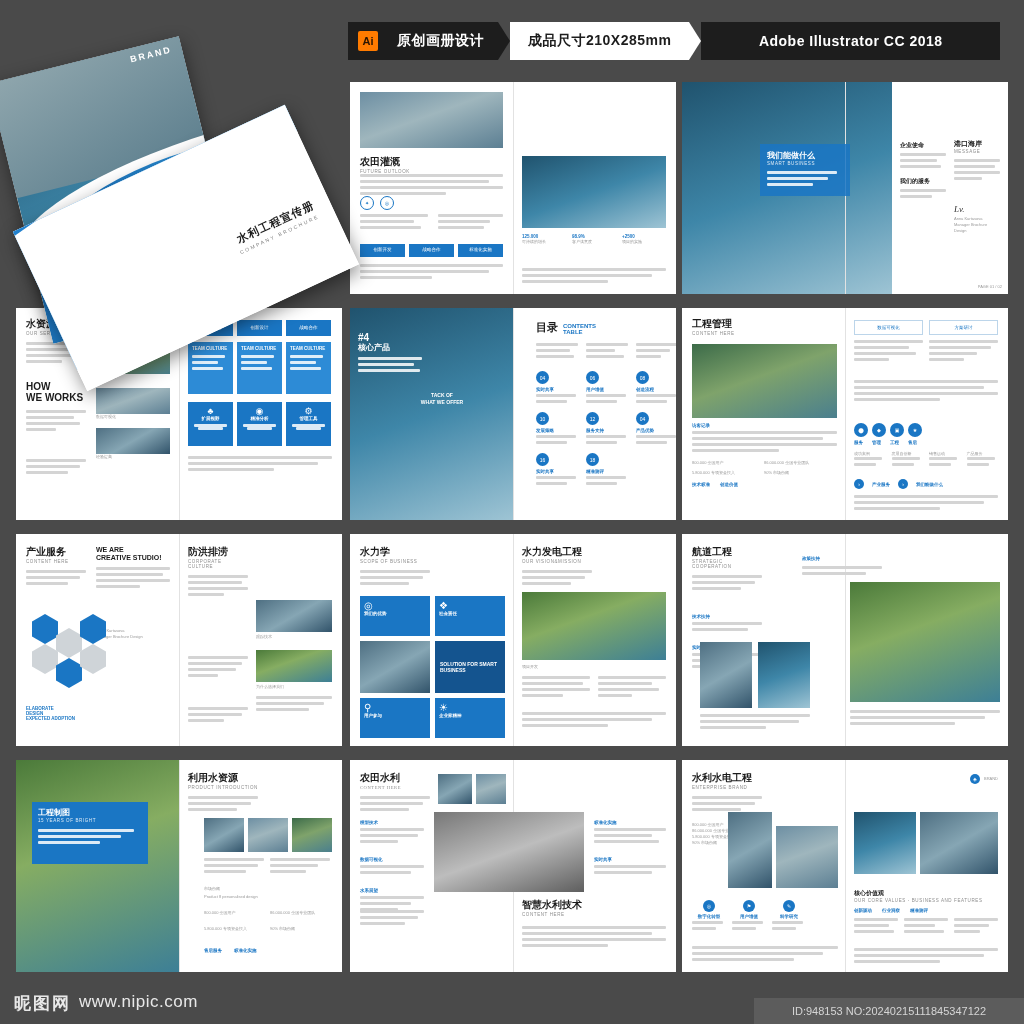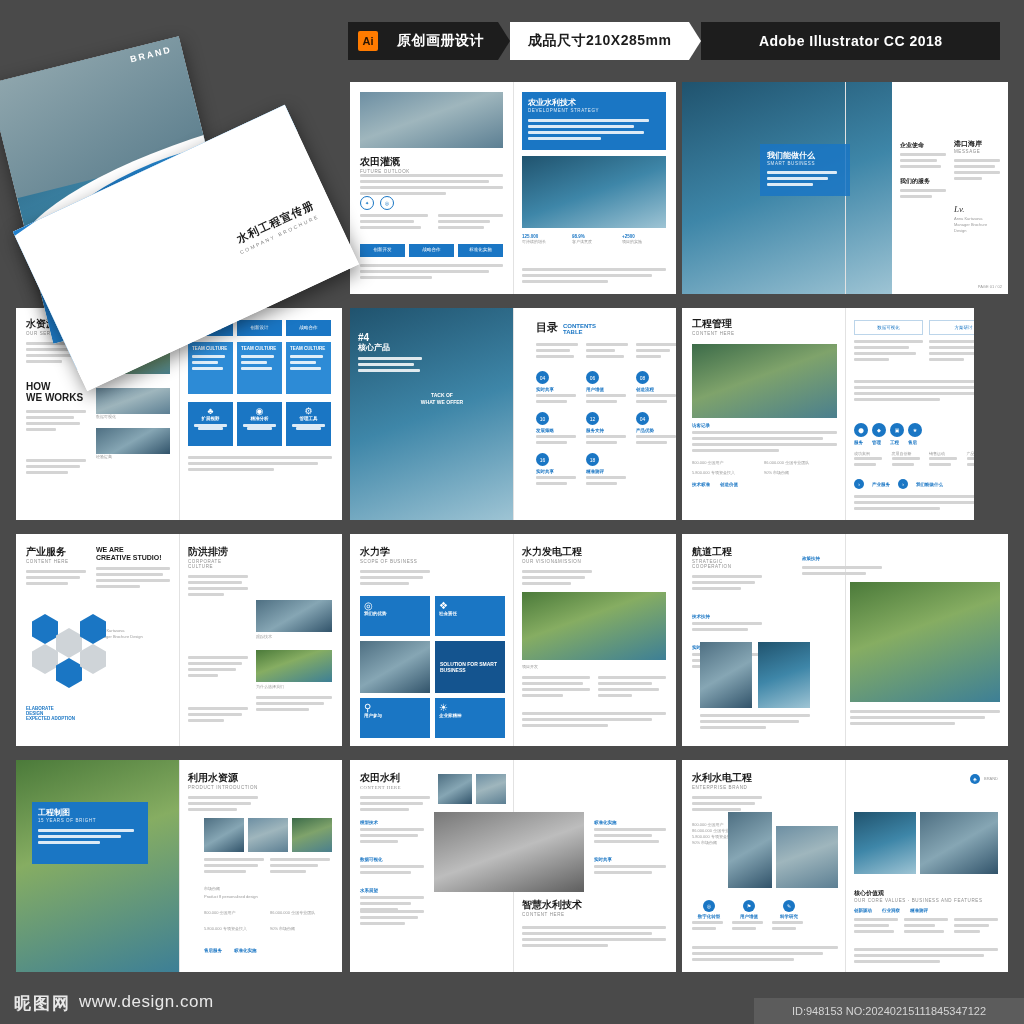--- a/index.html
+++ b/index.html
@@ -118,30 +118,20 @@
         <div class="chip" style="width:45px;height:13px;">标准化实施</div>
       </div>
       <div style="position:absolute;left:0;top:172px;width:143px;">
         <div class="ln w100"></div>
           <div class="ln w90"></div>
           <div class="ln w50"></div>
       </div>
     </div>
 
     <div style="position:absolute;left:172px;top:10px;width:144px;height:192px;">
-      <div class="blue" style="position:absolute;left:0;top:0;width:144px;height:58px;padding:6px;box-sizing:border-box;">
-        <div class="hdw">农业水利技术</div>
-        <div class="subw">DEVELOPMENT STRATEGY</div>
-        <div style="margin-top:6px;">
-          <div class="lnw" style="width:92%"></div>
-            <div class="lnw" style="width:80%"></div>
-          <div class="lnw" style="width:88%"></div>
-            <div class="lnw" style="width:55%"></div>
-        </div>
-      </div>
       <div class="imgB" style="position:absolute;left:0;top:64px;width:144px;height:72px;"></div>
       <div style="position:absolute;left:0;top:142px;width:144px;display:flex;gap:6px;">
         <div style="width:44px;">
           <div class="tinyb">125.000</div>
           <div class="tiny">可持续的增长</div>
         </div>
         <div style="width:44px;">
           <div class="tinyb">98.9%</div>
           <div class="tiny">客户满意度</div>
         </div>
@@ -374,21 +364,21 @@
         <div>
             <div class="circ" style="width:13px;height:13px;">18</div>
             <div class="tinyb" style="margin-top:3px;">精准测评</div>
             <div class="ln w90" style="margin-top:2px;"></div>
             <div class="ln w70"></div>
           </div>
       </div>
     </div>
   </div>
 
-  <div class="sheet" style="left:682px;top:308px;width:292px;height:212px;">
+  <div class="sheet" style="left:682px;top:308px;width:326px;height:212px;">
     <div class="fold" style="left:163px;"></div>
     <div style="position:absolute;left:10px;top:10px;width:145px;">
       <div class="hd">工程管理</div>
       <div class="sub">CONTENT HERE</div>
       <div class="imgC" style="width:145px;height:74px;margin-top:8px;"></div>
       <div class="tinyb" style="margin-top:5px;">访客记录</div>
       <div style="margin-top:3px;">
           <div class="ln w100"></div>
           <div class="ln w90"></div>
           <div class="ln w100"></div>
@@ -879,18 +869,18 @@
       <div style="position:absolute;right:16px;bottom:58px;text-align:right;">
         <div style="font-size:11px;font-weight:bold;color:#1b1b1b;letter-spacing:1px;">水利工程宣传册</div>
         <div style="font-size:5px;color:#7d7d7d;letter-spacing:2px;margin-top:2px;">COMPANY BROCHURE</div>
       </div>
     </div>
   </div>
 
   <div class="footer">
     <div class="brandmark">
       <span class="bm-logo">昵图网</span>
-      <span class="bm-url">www.design.com</span>
+      <span class="bm-url">www.nipic.com</span>
     </div>
     <div class="idbar">ID:948153 NO:20240215111845347122</div>
   </div>
 
 </div>
 
 </body></html>

